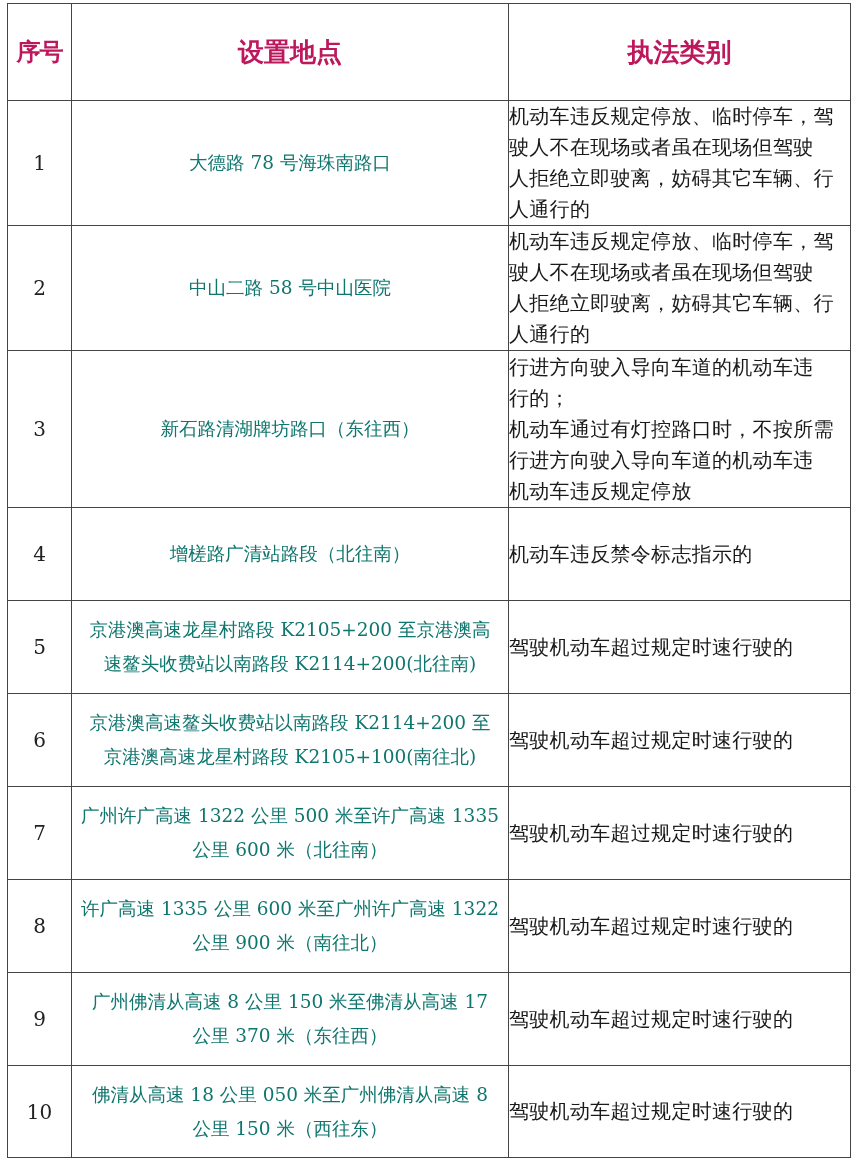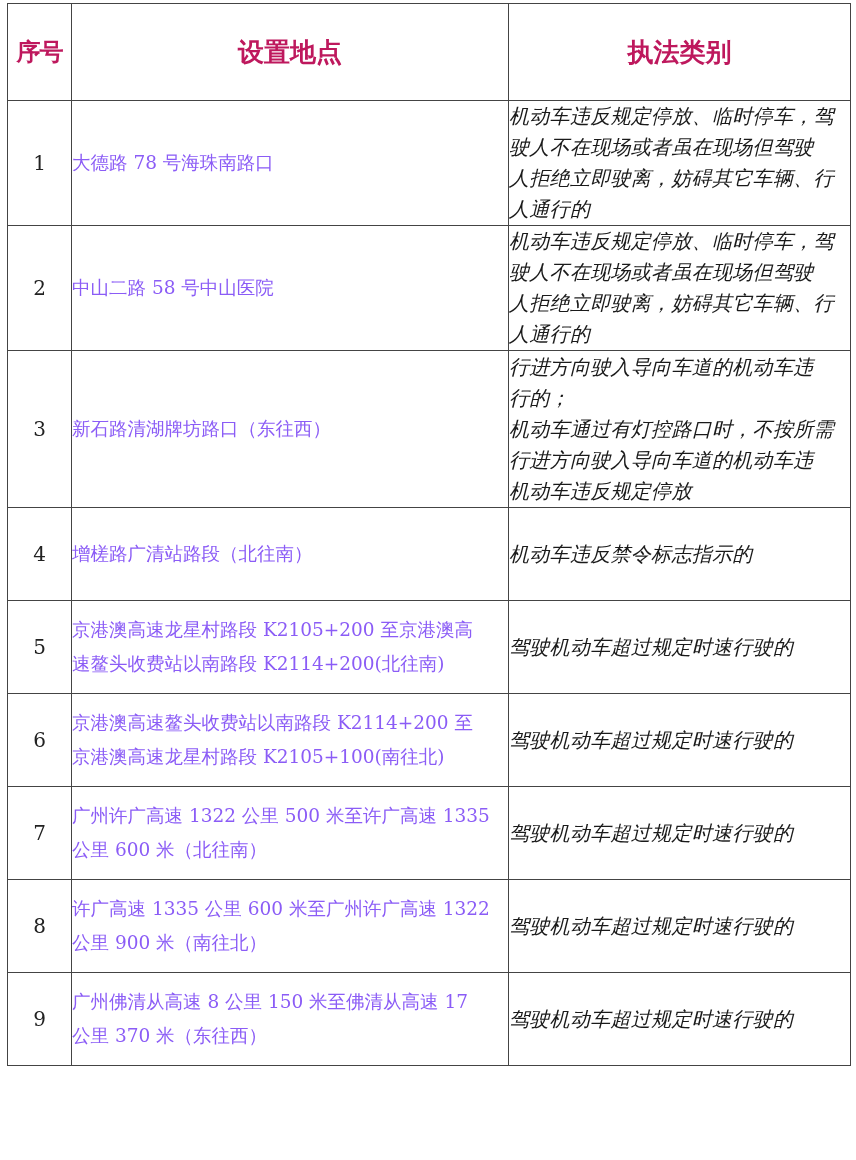--- a/index.html
+++ b/index.html
@@ -36,34 +36,35 @@
     text-align: center;
     color: #be185d;
   }
   th.col-idx { font-size: 24px; letter-spacing: -1px; }
   td.idx {
     text-align: center;
     font-size: 20px;
     color: #222;
   }
   td.loc {
+    text-align: center;
     font-size: 18.5px;
     line-height: 34px;
     padding: 0 2px;
-    color: #8b5cf6;
+    color: #0f766e;
   }
   td.cat {
     text-align: left;
     font-size: 20px;
     line-height: 31px;
     padding: 0 2px 0 2px;
     color: #1a1a1a;
     letter-spacing: 0.3px;
   }
-  td.cat .line { display: block; white-space: nowrap; font-style: italic; }
+  td.cat .line { display: block; white-space: nowrap; }
   td.loc .line { display: block; white-space: nowrap; }
 </style>
 </head>
 <body>
 
 <table class="enforce-table">
   <colgroup>
     <col style="width:64px">
     <col style="width:437px">
     <col style="width:342px">
@@ -175,14 +176,24 @@
       <td class="idx">9</td>
       <td class="loc">
         <span class="line">广州佛清从高速 8 公里 150 米至佛清从高速 17</span>
         <span class="line">公里 370 米（东往西）</span>
       </td>
       <td class="cat">
         <span class="line">驾驶机动车超过规定时速行驶的</span>
       </td>
     </tr>
 
+    <tr style="height:92px">
+      <td class="idx">10</td>
+      <td class="loc">
+        <span class="line">佛清从高速 18 公里 050 米至广州佛清从高速 8</span>
+        <span class="line">公里 150 米（西往东）</span>
+      </td>
+      <td class="cat">
+        <span class="line">驾驶机动车超过规定时速行驶的</span>
+      </td>
+    </tr>
   </tbody>
 </table>
 
 </body></html>

